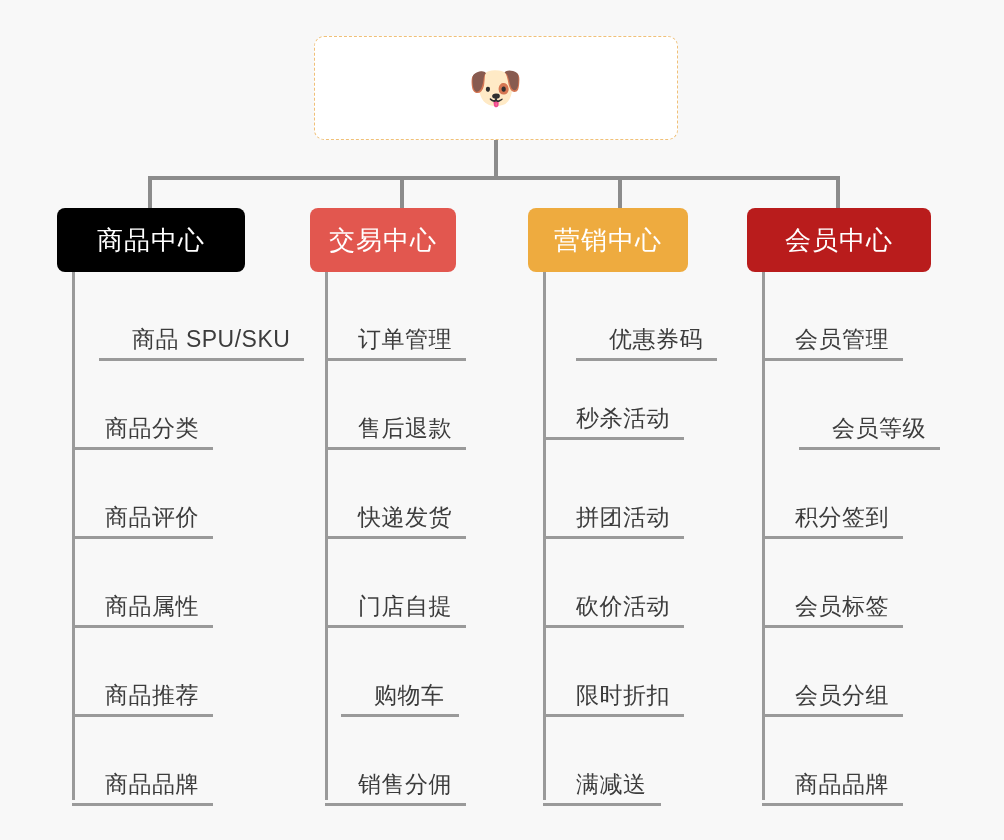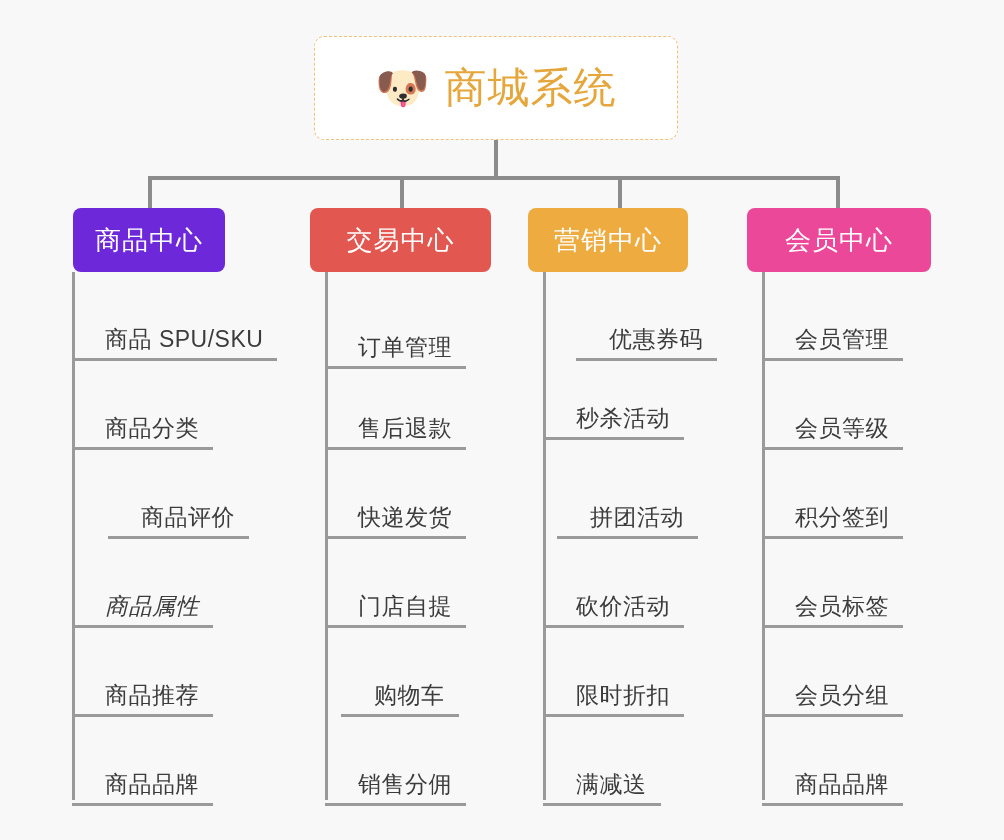--- a/index.html
+++ b/index.html
@@ -108,63 +108,62 @@
     letter-spacing: 0.5px;
   }
 </style>
 </head>
 <body>
 
 <div id="mindmap">
 
   <div class="root-node">
     <span class="root-emoji">🐶</span>
-    <span class="root-title">商城系统</span>
   </div>
 
   <div class="conn conn-v" style="left:494px; top:140px; width:4px; height:38px;"></div>
   <div class="conn conn-h" style="left:150px; top:176px; width:690px; height:4px;"></div>
   <div class="conn conn-v" style="left:148px; top:176px; width:4px; height:34px;"></div>
   <div class="conn conn-v" style="left:400px; top:176px; width:4px; height:34px;"></div>
   <div class="conn conn-v" style="left:618px; top:176px; width:4px; height:34px;"></div>
   <div class="conn conn-v" style="left:836px; top:176px; width:4px; height:34px;"></div>
 
   <div class="column" style="left:57px;">
-    <div class="cat-header" style="width:152px; background:#6d28d9;margin-left:16px;">
+    <div class="cat-header" style="width:188px; background:#000000;">
       <span>商品中心</span>
     </div>
     <div class="trunk" style="height:528px;"></div>
 
-    <div class="leaf" style="top:64px;">
+    <div class="leaf" style="top:64px;padding-left:27px;">
       <span class="leaf-inner"><span class="leaf-label">商品 SPU/SKU</span></span>
     </div>
     <div class="leaf" style="top:153px;">
       <span class="leaf-inner"><span class="leaf-label">商品分类</span></span>
     </div>
-    <div class="leaf" style="top:242px;padding-left:36px;">
+    <div class="leaf" style="top:242px;">
       <span class="leaf-inner"><span class="leaf-label">商品评价</span></span>
     </div>
-    <div class="leaf" style="top:331px;font-style:italic;">
+    <div class="leaf" style="top:331px;">
       <span class="leaf-inner"><span class="leaf-label">商品属性</span></span>
     </div>
     <div class="leaf" style="top:420px;">
       <span class="leaf-inner"><span class="leaf-label">商品推荐</span></span>
     </div>
     <div class="leaf" style="top:509px;align-items:flex-end;">
       <span class="leaf-inner"><span class="leaf-label">商品品牌</span></span>
     </div>
   </div>
 
   <div class="column" style="left:310px;">
-    <div class="cat-header" style="width:181px; background:#e2574f;">
+    <div class="cat-header" style="width:146px; background:#e2574f;">
       <span>交易中心</span>
     </div>
     <div class="trunk" style="height:528px;"></div>
 
-    <div class="leaf" style="top:72px;">
+    <div class="leaf" style="top:64px;">
       <span class="leaf-inner"><span class="leaf-label">订单管理</span></span>
     </div>
     <div class="leaf" style="top:153px;">
       <span class="leaf-inner"><span class="leaf-label">售后退款</span></span>
     </div>
     <div class="leaf" style="top:242px;">
       <span class="leaf-inner"><span class="leaf-label">快递发货</span></span>
     </div>
     <div class="leaf" style="top:331px;">
       <span class="leaf-inner"><span class="leaf-label">门店自提</span></span>
@@ -182,44 +181,44 @@
       <span>营销中心</span>
     </div>
     <div class="trunk" style="height:528px;"></div>
 
     <div class="leaf" style="top:64px;padding-left:33px;">
       <span class="leaf-inner"><span class="leaf-label">优惠券码</span></span>
     </div>
     <div class="leaf" style="top:143px;">
       <span class="leaf-inner"><span class="leaf-label">秒杀活动</span></span>
     </div>
-    <div class="leaf" style="top:242px;margin-left:14px;">
+    <div class="leaf" style="top:242px;">
       <span class="leaf-inner"><span class="leaf-label">拼团活动</span></span>
     </div>
     <div class="leaf" style="top:331px;">
       <span class="leaf-inner"><span class="leaf-label">砍价活动</span></span>
     </div>
     <div class="leaf" style="top:420px;">
       <span class="leaf-inner"><span class="leaf-label">限时折扣</span></span>
     </div>
     <div class="leaf" style="top:509px;">
       <span class="leaf-inner"><span class="leaf-label">满减送</span></span>
     </div>
   </div>
 
   <div class="column" style="left:747px;">
-    <div class="cat-header" style="width:184px; background:#ec4899;text-align:center;">
+    <div class="cat-header" style="width:184px; background:#b91c1c;text-align:center;">
       <span>会员中心</span>
     </div>
     <div class="trunk" style="height:528px;"></div>
 
     <div class="leaf" style="top:64px;">
       <span class="leaf-inner"><span class="leaf-label">会员管理</span></span>
     </div>
-    <div class="leaf" style="top:153px;">
+    <div class="leaf" style="top:153px;margin-left:37px;">
       <span class="leaf-inner"><span class="leaf-label">会员等级</span></span>
     </div>
     <div class="leaf" style="top:242px;">
       <span class="leaf-inner"><span class="leaf-label">积分签到</span></span>
     </div>
     <div class="leaf" style="top:331px;">
       <span class="leaf-inner"><span class="leaf-label">会员标签</span></span>
     </div>
     <div class="leaf" style="top:420px;">
       <span class="leaf-inner"><span class="leaf-label">会员分组</span></span>

